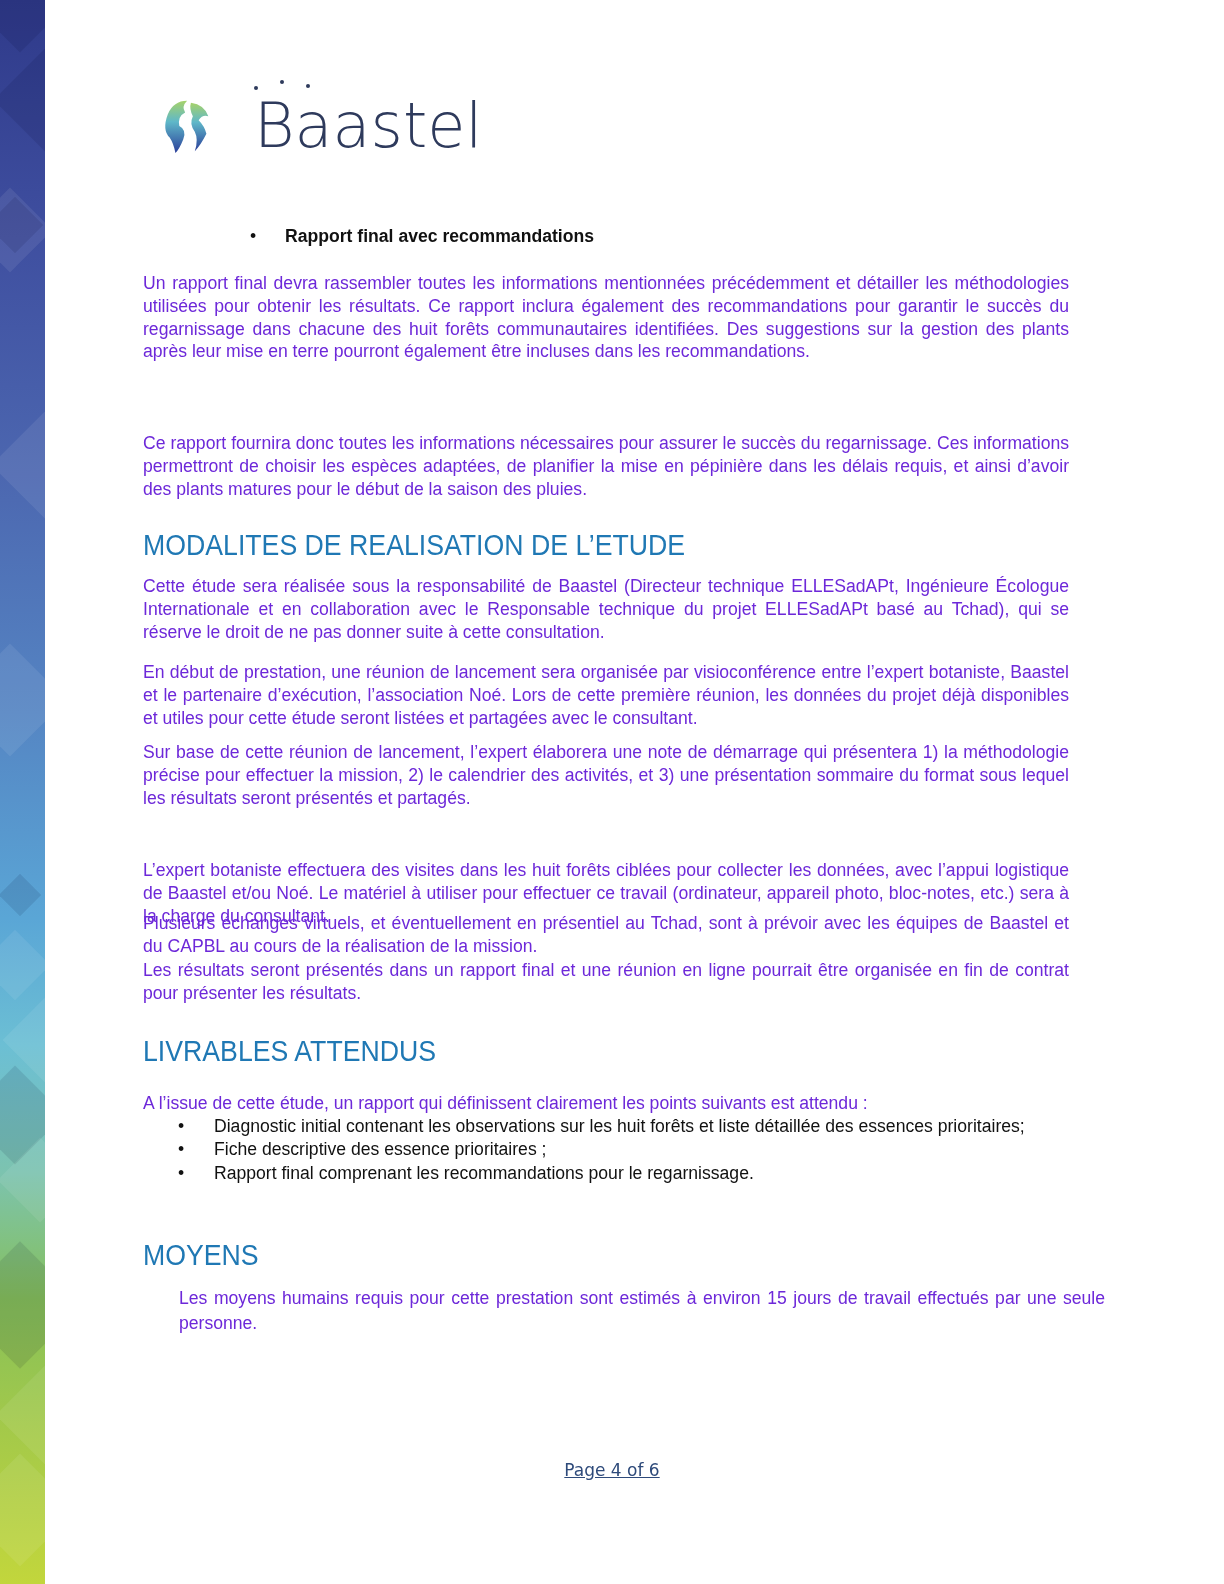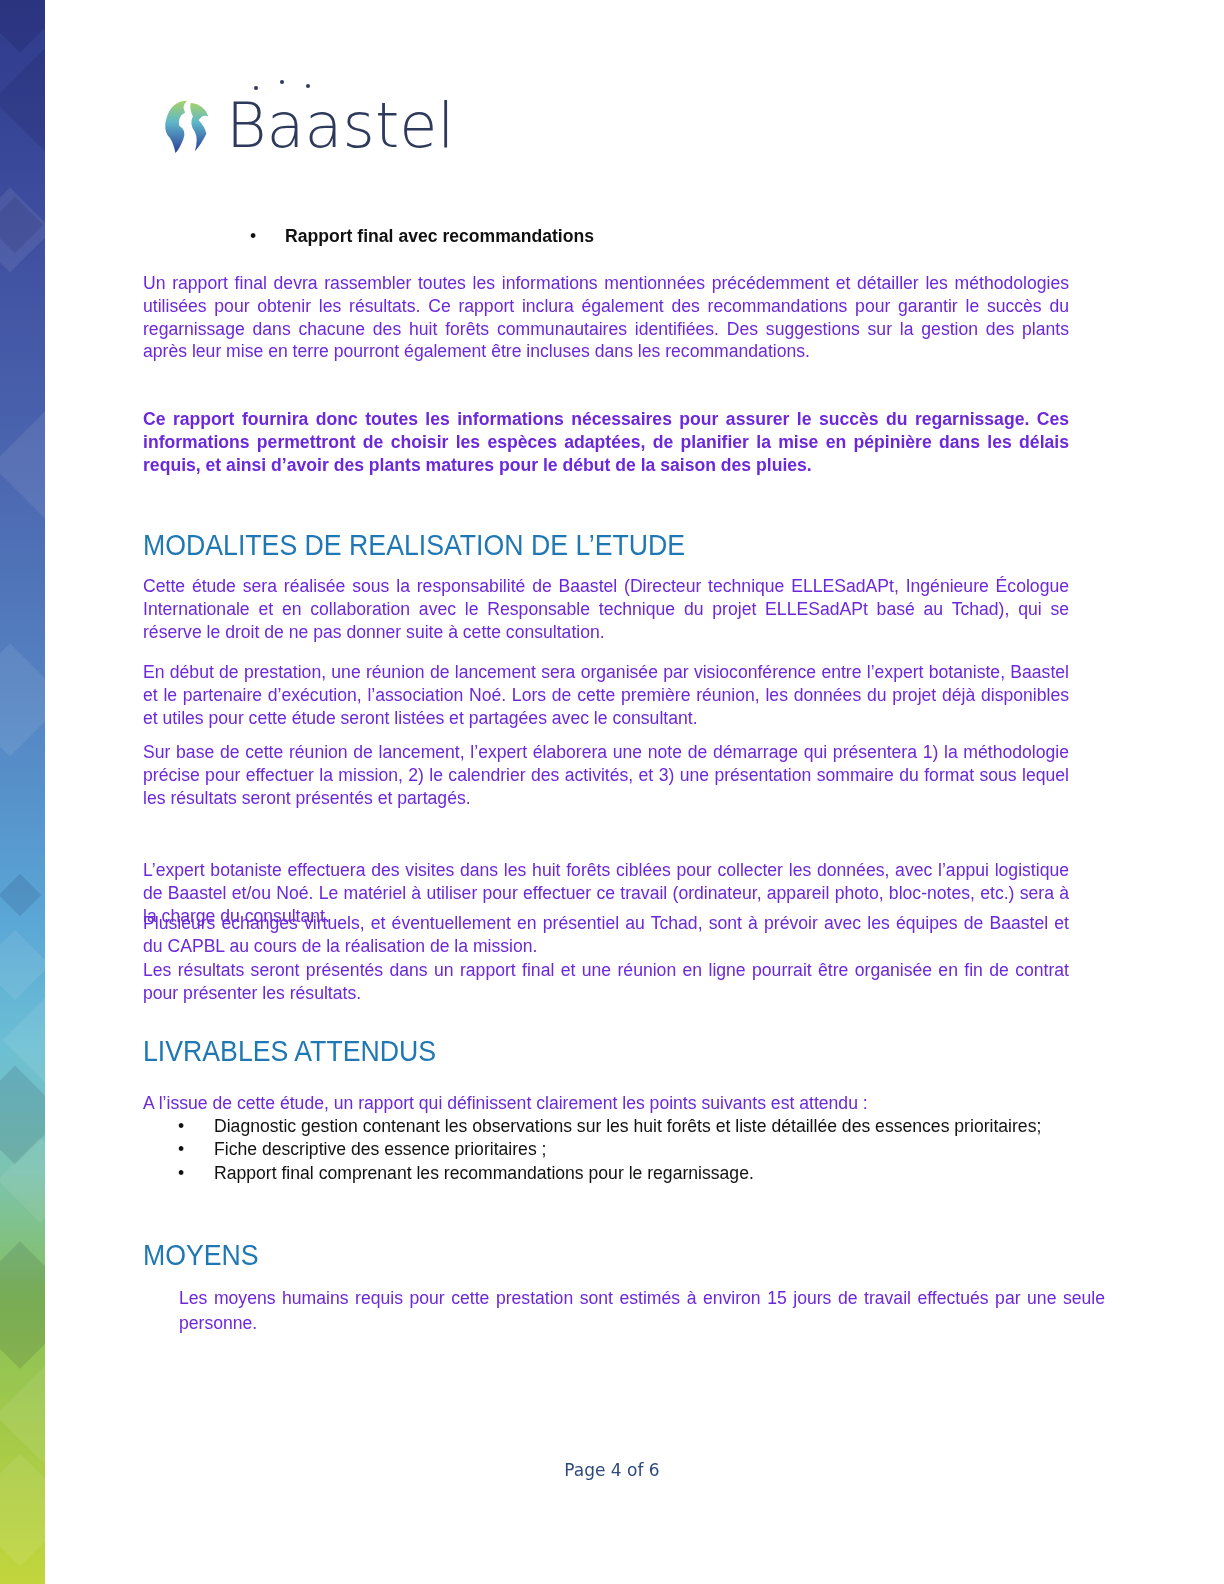--- a/index.html
+++ b/index.html
@@ -12,21 +12,21 @@
       position: absolute; left: 0; top: 0; width: 45px; height: 1584px;
       background: linear-gradient(to bottom, #2f3a8a 0%, #3f4fa0 15%, #4c67b0 30%, #5585c3 45%, #5aa6d6 58%, #6cbfd4 66%, #7cc3b0 74%, #86c05a 82%, #a3c94a 90%, #c2d63c 100%);
       overflow: hidden;
     }
     .side-band .diamond {
       position: absolute; width: 60px; height: 60px; transform: rotate(45deg);
       background: rgba(255,255,255,0.08);
     }
     .side-band .diamond.dark { background: rgba(0,0,40,0.10); }
     .logo {
-      position: absolute; left: 160px; top: 86px; height: 80px; display: flex; align-items: center;
+      position: absolute; left: 160px; top: 86px; height: 80px; display: flex; align-items: center; gap: 28px;
     }
     .globe { width: 58px; height: 62px; margin-right: 8px; }
     .logo-text {
       position: relative; font-family: "DejaVu Sans", sans-serif; font-size: 62px; font-weight: 300;
       color: #2e3a5c; letter-spacing: 0px; line-height: 1;
     }
     .logo-dots { position: absolute; left: 88px; top: -8px; width: 120px; height: 20px; }
     .content { position: absolute; left: 143px; width: 926px; }
     p.body {
       margin: 0; font-size: 17.6px; line-height: 22.8px; text-align: justify; color: #6d28d9;
@@ -38,21 +38,21 @@
     .bullet-top .dot { width: 35px; font-weight: normal; }
     h2.section {
       margin: 0; font-size: 29px; font-weight: normal; color: #1f78b4; line-height: 34px;
       transform: scaleX(0.92); transform-origin: left;
     }
     ul.deliv { margin: 0; padding: 0; list-style: none; }
     ul.deliv li { position: relative; padding-left: 71px; font-size: 17.6px; line-height: 23.5px; text-align: justify; }
     ul.deliv li .b { position: absolute; left: 35px; top: 0; }
     .footer {
       position: absolute; top: 1460px; left: 0; width: 1224px; text-align: center;
-      font-family: "DejaVu Sans", sans-serif; font-size: 17px; color: #2e4a7a;
+      font-family: "DejaVu Sans", sans-serif; font-size: 17px; color: #2e4a7a; text-decoration: underline;
     }
   </style>
 </head>
 <body>
 
 <div class="side-band">
   <div class="diamond dark" style="left:-10px;top:-20px;"></div>
   <div class="diamond dark" style="left:10px;top:60px;width:80px;height:80px;"></div>
   <div class="diamond" style="left:-20px;top:200px;"></div>
   <div class="diamond dark" style="left:-5px;top:205px;width:40px;height:40px;"></div>
@@ -89,21 +89,21 @@
 </div>
 
 <div class="bullet-top">
   <span class="dot">•</span>
   <span>Rapport final avec recommandations</span>
 </div>
 
 <div class="content" style="top:272px;">
   <p class="body">Un rapport final devra rassembler toutes les informations mentionnées précédemment et détailler les méthodologies utilisées pour obtenir les résultats. Ce rapport inclura également des recommandations pour garantir le succès du regarnissage dans chacune des huit forêts communautaires identifiées. Des suggestions sur la gestion des plants après leur mise en terre pourront également être incluses dans les recommandations.</p>
 </div>
-<div class="content" style="top:408px;font-weight:bold;">
+<div class="content" style="top:432px;">
   <p class="body">Ce rapport fournira donc toutes les informations nécessaires pour assurer le succès du regarnissage. Ces informations permettront de choisir les espèces adaptées, de planifier la mise en pépinière dans les délais requis, et ainsi d’avoir des plants matures pour le début de la saison des pluies.</p>
 </div>
 
 <div class="content" style="top:528px;">
   <h2 class="section">MODALITES DE REALISATION DE L’ETUDE</h2>
 </div>
 <div class="content" style="top:575px;">
   <p class="body">Cette étude sera réalisée sous la responsabilité de Baastel (Directeur technique ELLESadAPt, Ingénieure Écologue Internationale et en collaboration avec le Responsable technique du projet ELLESadAPt basé au Tchad), qui se réserve le droit de ne pas donner suite à cette consultation.</p>
 </div>
 <div class="content" style="top:661px;">
@@ -121,21 +121,21 @@
 <div class="content" style="top:959px;">
   <p class="body">Les résultats seront présentés dans un rapport final et une réunion en ligne pourrait être organisée en fin de contrat pour présenter les résultats.</p>
 </div>
 
 <div class="content" style="top:1034px;">
   <h2 class="section">LIVRABLES ATTENDUS</h2>
 </div>
 <div class="content" style="top:1092px;">
   <p class="body" style="text-align:left;">A l’issue de cette étude, un rapport qui définissent clairement les points suivants est attendu :</p>
   <ul class="deliv">
-    <li><span class="b">•</span><span>Diagnostic gestion contenant les observations sur les huit forêts et liste détaillée des essences prioritaires;</span></li>
+    <li><span class="b">•</span><span>Diagnostic initial contenant les observations sur les huit forêts et liste détaillée des essences prioritaires;</span></li>
     <li><span class="b">•</span><span>Fiche descriptive des essence prioritaires ;</span></li>
     <li><span class="b">•</span><span>Rapport final comprenant les recommandations pour le regarnissage.</span></li>
   </ul>
 </div>
 
 <div class="content" style="top:1238px;">
   <h2 class="section">MOYENS</h2>
 </div>
 <div class="content" style="top:1286px;margin-left:36px;">
   <p class="body" style="line-height:25px;">Les moyens humains requis pour cette prestation sont estimés à environ 15 jours de travail effectués par une seule personne.</p>

